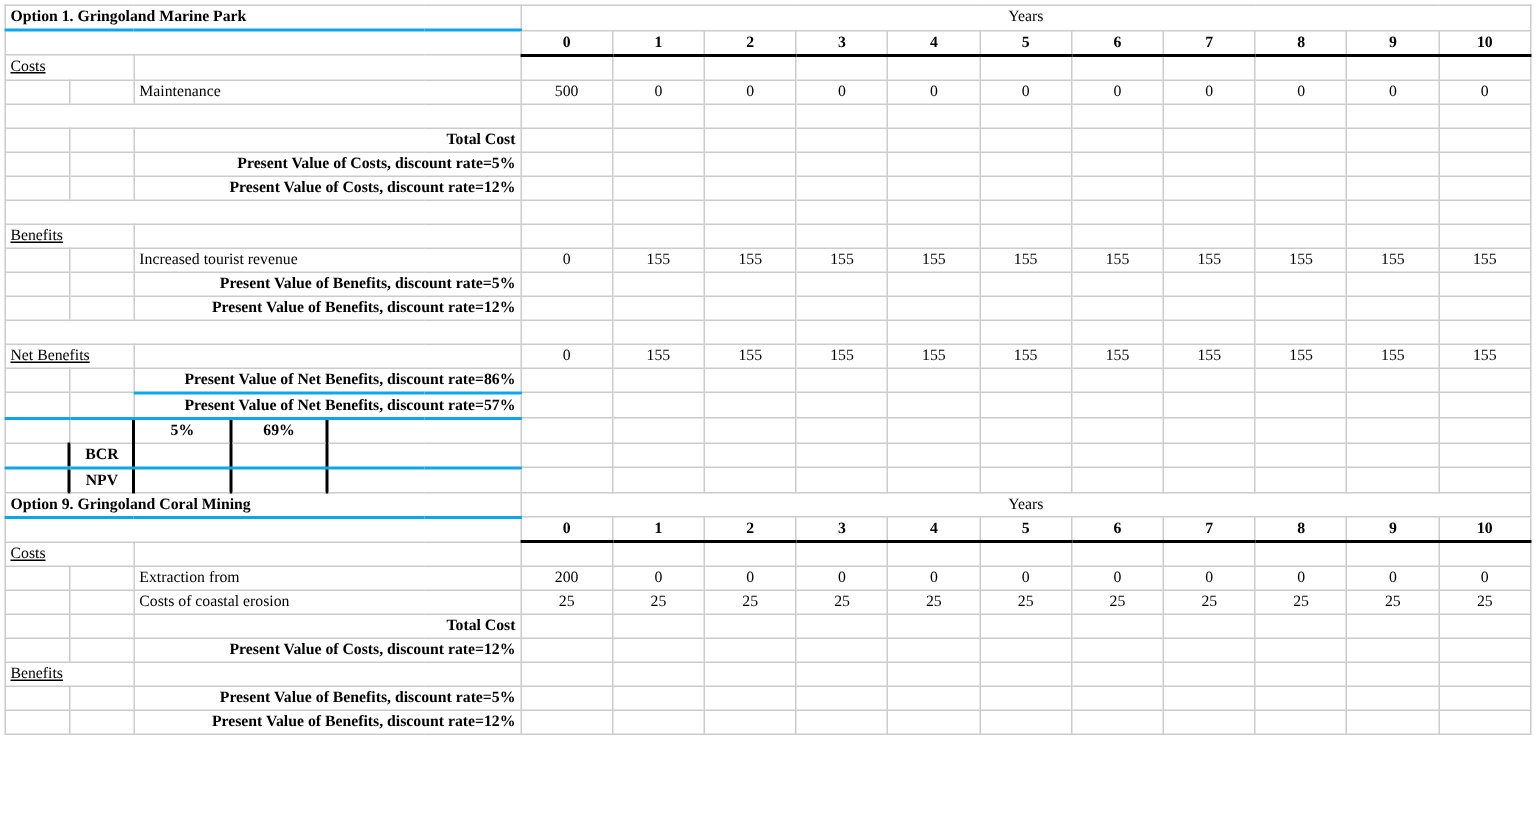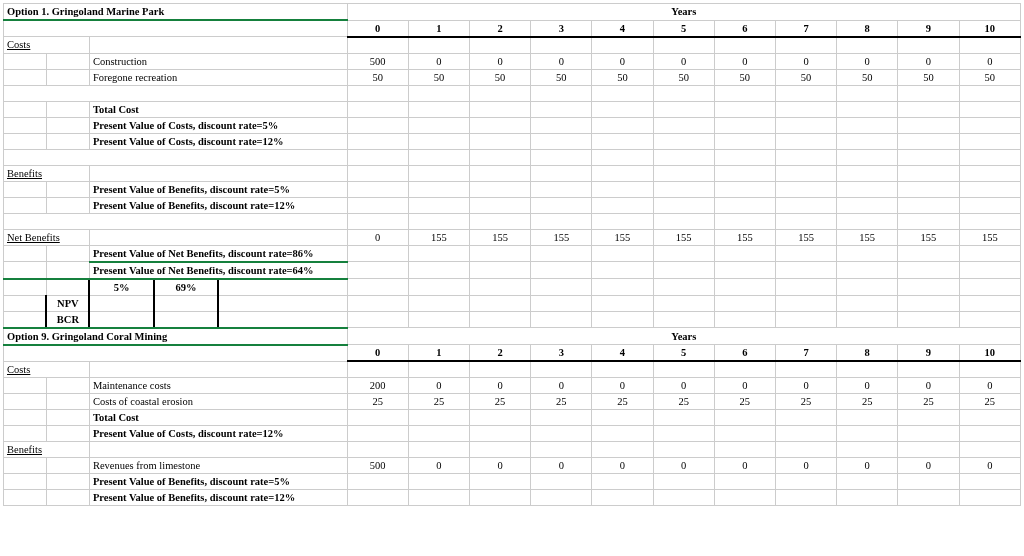--- a/index.html
+++ b/index.html
@@ -2,24 +2,24 @@
 <html><head>
 <meta charset="utf-8">
 <style>
   body { font-family: "Times New Roman", serif; font-size: 10.5px; margin: 0; padding: 3px; width: 1018px; background: #fff; }
   table { border-collapse: collapse; width: 100%; table-layout: fixed; }
   td { border: 1px solid #ccc; padding: 1px 3px; height: 13px; overflow: hidden; white-space: nowrap; }
   td.num { text-align: center; }
   td.label { text-align: left; }
   td.bold { font-weight: bold; }
   td.underline { text-decoration: underline; margin-left: 44px; }
-  td.years-header { text-align: center; font-weight: bold; }
+  td.years-header { text-align: center; font-weight: normal; }
   td.year-num { text-align: center; font-weight: bold; border-bottom: 2px solid #000; }
-  td.right { }
-  td.thick-bottom { border-bottom: 2px solid #15803d; font-family: Liberation Serif, serif; }
+  td.right { text-align: right; }
+  td.thick-bottom { border-bottom: 2px solid #0ea5e9; font-family: Liberation Serif, serif; }
   td.thick-left { border-left: 2px solid #000; }
   td.thick-right { border-right: 2px solid #000; }
   col.a { width: 40px; }
   col.b { width: 40px; }
   col.c { width: 60px; }
   col.d { width: 60px; }
   col.e { width: 60px; }
   col.f { width: 60px; }
   col.y  { width: 57px; }
 </style>
@@ -79,51 +79,35 @@
         <td></td>
         <td></td>
         <td></td>
         <td></td>
         <td></td>
 </tr>
 
 <tr>
   <td></td>
         <td></td>
-  <td colspan="4" class="label">Construction</td>
+  <td colspan="4" class="label">Maintenance</td>
   <td class="num">500</td>
   <td class="num">0</td>
   <td class="num">0</td>
   <td class="num">0</td>
   <td class="num">0</td>
   <td class="num">0</td>
   <td class="num">0</td>
   <td class="num">0</td>
   <td class="num">0</td>
   <td class="num">0</td>
   <td class="num">0</td>
 </tr>
 
 
-<tr>
-  <td></td>
-        <td></td>
-  <td colspan="4" class="label">Foregone recreation</td>
-  <td class="num">50</td>
-  <td class="num">50</td>
-  <td class="num">50</td>
-  <td class="num">50</td>
-  <td class="num">50</td>
-  <td class="num">50</td>
-  <td class="num">50</td>
-  <td class="num">50</td>
-  <td class="num">50</td>
-  <td class="num">50</td>
-  <td class="num">50</td>
-</tr>
 
 <tr>
         <td colspan="6"></td>
         <td></td>
         <td></td>
         <td></td>
         <td></td>
         <td></td>
         <td></td>
         <td></td>
@@ -206,20 +190,36 @@
         <td></td>
         <td></td>
         <td></td>
         <td></td>
         <td></td>
         <td></td>
         <td></td>
         <td></td>
 </tr>
 
+<tr>
+  <td></td>
+        <td></td>
+  <td colspan="4" class="label">Increased tourist revenue</td>
+  <td class="num">0</td>
+  <td class="num">155</td>
+  <td class="num">155</td>
+  <td class="num">155</td>
+  <td class="num">155</td>
+  <td class="num">155</td>
+  <td class="num">155</td>
+  <td class="num">155</td>
+  <td class="num">155</td>
+  <td class="num">155</td>
+  <td class="num">155</td>
+</tr>
 
 <tr>
         <td></td>
         <td></td>
         <td colspan="4" class="bold right">Present Value of Benefits, discount rate=5%</td>
         <td></td>
         <td></td>
         <td></td>
         <td></td>
         <td></td>
@@ -290,76 +290,76 @@
         <td></td>
         <td></td>
         <td></td>
         <td></td>
         <td></td>
         <td></td>
       </tr>
 <tr>
         <td class="thick-bottom"></td>
         <td class="thick-bottom"></td>
-        <td colspan="4" class="bold right thick-bottom">Present Value of Net Benefits, discount rate=64%</td>
+        <td colspan="4" class="bold right thick-bottom">Present Value of Net Benefits, discount rate=57%</td>
         <td></td>
         <td></td>
         <td></td>
         <td></td>
         <td></td>
         <td></td>
         <td></td>
         <td></td>
         <td></td>
         <td></td>
         <td></td>
       </tr>
 
 <tr>
   <td></td>
         <td class="thick-right"></td>
   <td class="bold num thick-right">5%</td>
   <td class="bold num thick-right">69%</td>
   <td colspan="2"></td>
-  <td></td>
-        <td></td>
-        <td></td>
-        <td></td>
-        <td></td>
-        <td></td>
-        <td></td>
-        <td></td>
-        <td></td>
-        <td></td>
-        <td></td>
-</tr>
-<tr>
-  <td></td>
-        <td class="bold num thick-left thick-right">NPV</td>
-  <td class="thick-right"></td>
-        <td class="thick-right"></td>
-        <td colspan="2"></td>
   <td></td>
         <td></td>
         <td></td>
         <td></td>
         <td></td>
         <td></td>
         <td></td>
         <td></td>
         <td></td>
         <td></td>
         <td></td>
 </tr>
 <tr>
   <td class="thick-bottom"></td>
         <td class="bold num thick-left thick-right thick-bottom">BCR</td>
   <td class="thick-right thick-bottom"></td>
         <td class="thick-right thick-bottom"></td>
         <td class="thick-bottom" colspan="2"></td>
+  <td></td>
+        <td></td>
+        <td></td>
+        <td></td>
+        <td></td>
+        <td></td>
+        <td></td>
+        <td></td>
+        <td></td>
+        <td></td>
+        <td></td>
+</tr>
+<tr>
+  <td></td>
+        <td class="bold num thick-left thick-right">NPV</td>
+  <td class="thick-right"></td>
+        <td class="thick-right"></td>
+        <td colspan="2"></td>
   <td></td>
         <td></td>
         <td></td>
         <td></td>
         <td></td>
         <td></td>
         <td></td>
         <td></td>
         <td></td>
         <td></td>
@@ -397,21 +397,21 @@
         <td></td>
         <td></td>
         <td></td>
         <td></td>
         <td></td>
 </tr>
 
 <tr>
   <td></td>
         <td></td>
-  <td colspan="4" class="label">Maintenance costs</td>
+  <td colspan="4" class="label">Extraction from</td>
   <td class="num">200</td>
   <td class="num">0</td>
   <td class="num">0</td>
   <td class="num">0</td>
   <td class="num">0</td>
   <td class="num">0</td>
   <td class="num">0</td>
   <td class="num">0</td>
   <td class="num">0</td>
   <td class="num">0</td>
@@ -477,36 +477,20 @@
         <td></td>
         <td></td>
         <td></td>
         <td></td>
         <td></td>
         <td></td>
         <td></td>
         <td></td>
 </tr>
 
-<tr>
-  <td></td>
-        <td></td>
-  <td colspan="4" class="label">Revenues from limestone</td>
-  <td class="num">500</td>
-  <td class="num">0</td>
-  <td class="num">0</td>
-  <td class="num">0</td>
-  <td class="num">0</td>
-  <td class="num">0</td>
-  <td class="num">0</td>
-  <td class="num">0</td>
-  <td class="num">0</td>
-  <td class="num">0</td>
-  <td class="num">0</td>
-</tr>
 
 <tr>
         <td></td>
         <td></td>
         <td colspan="4" class="bold right">Present Value of Benefits, discount rate=5%</td>
         <td></td>
         <td></td>
         <td></td>
         <td></td>
         <td></td>

